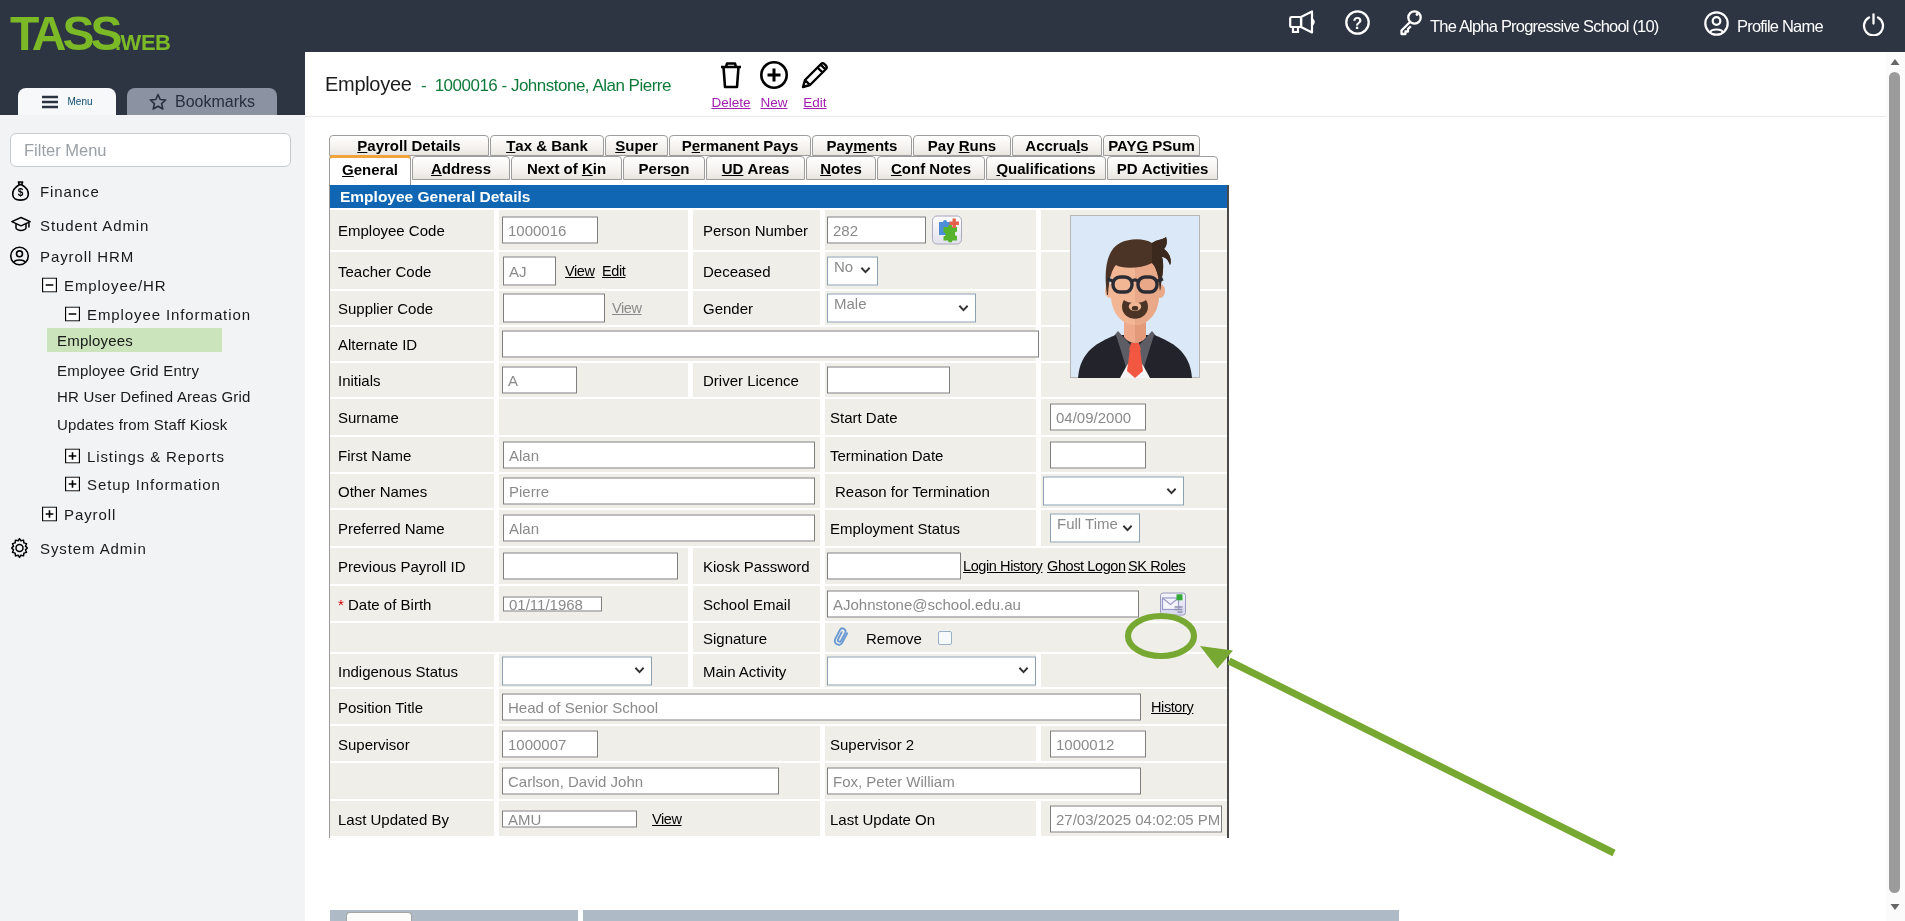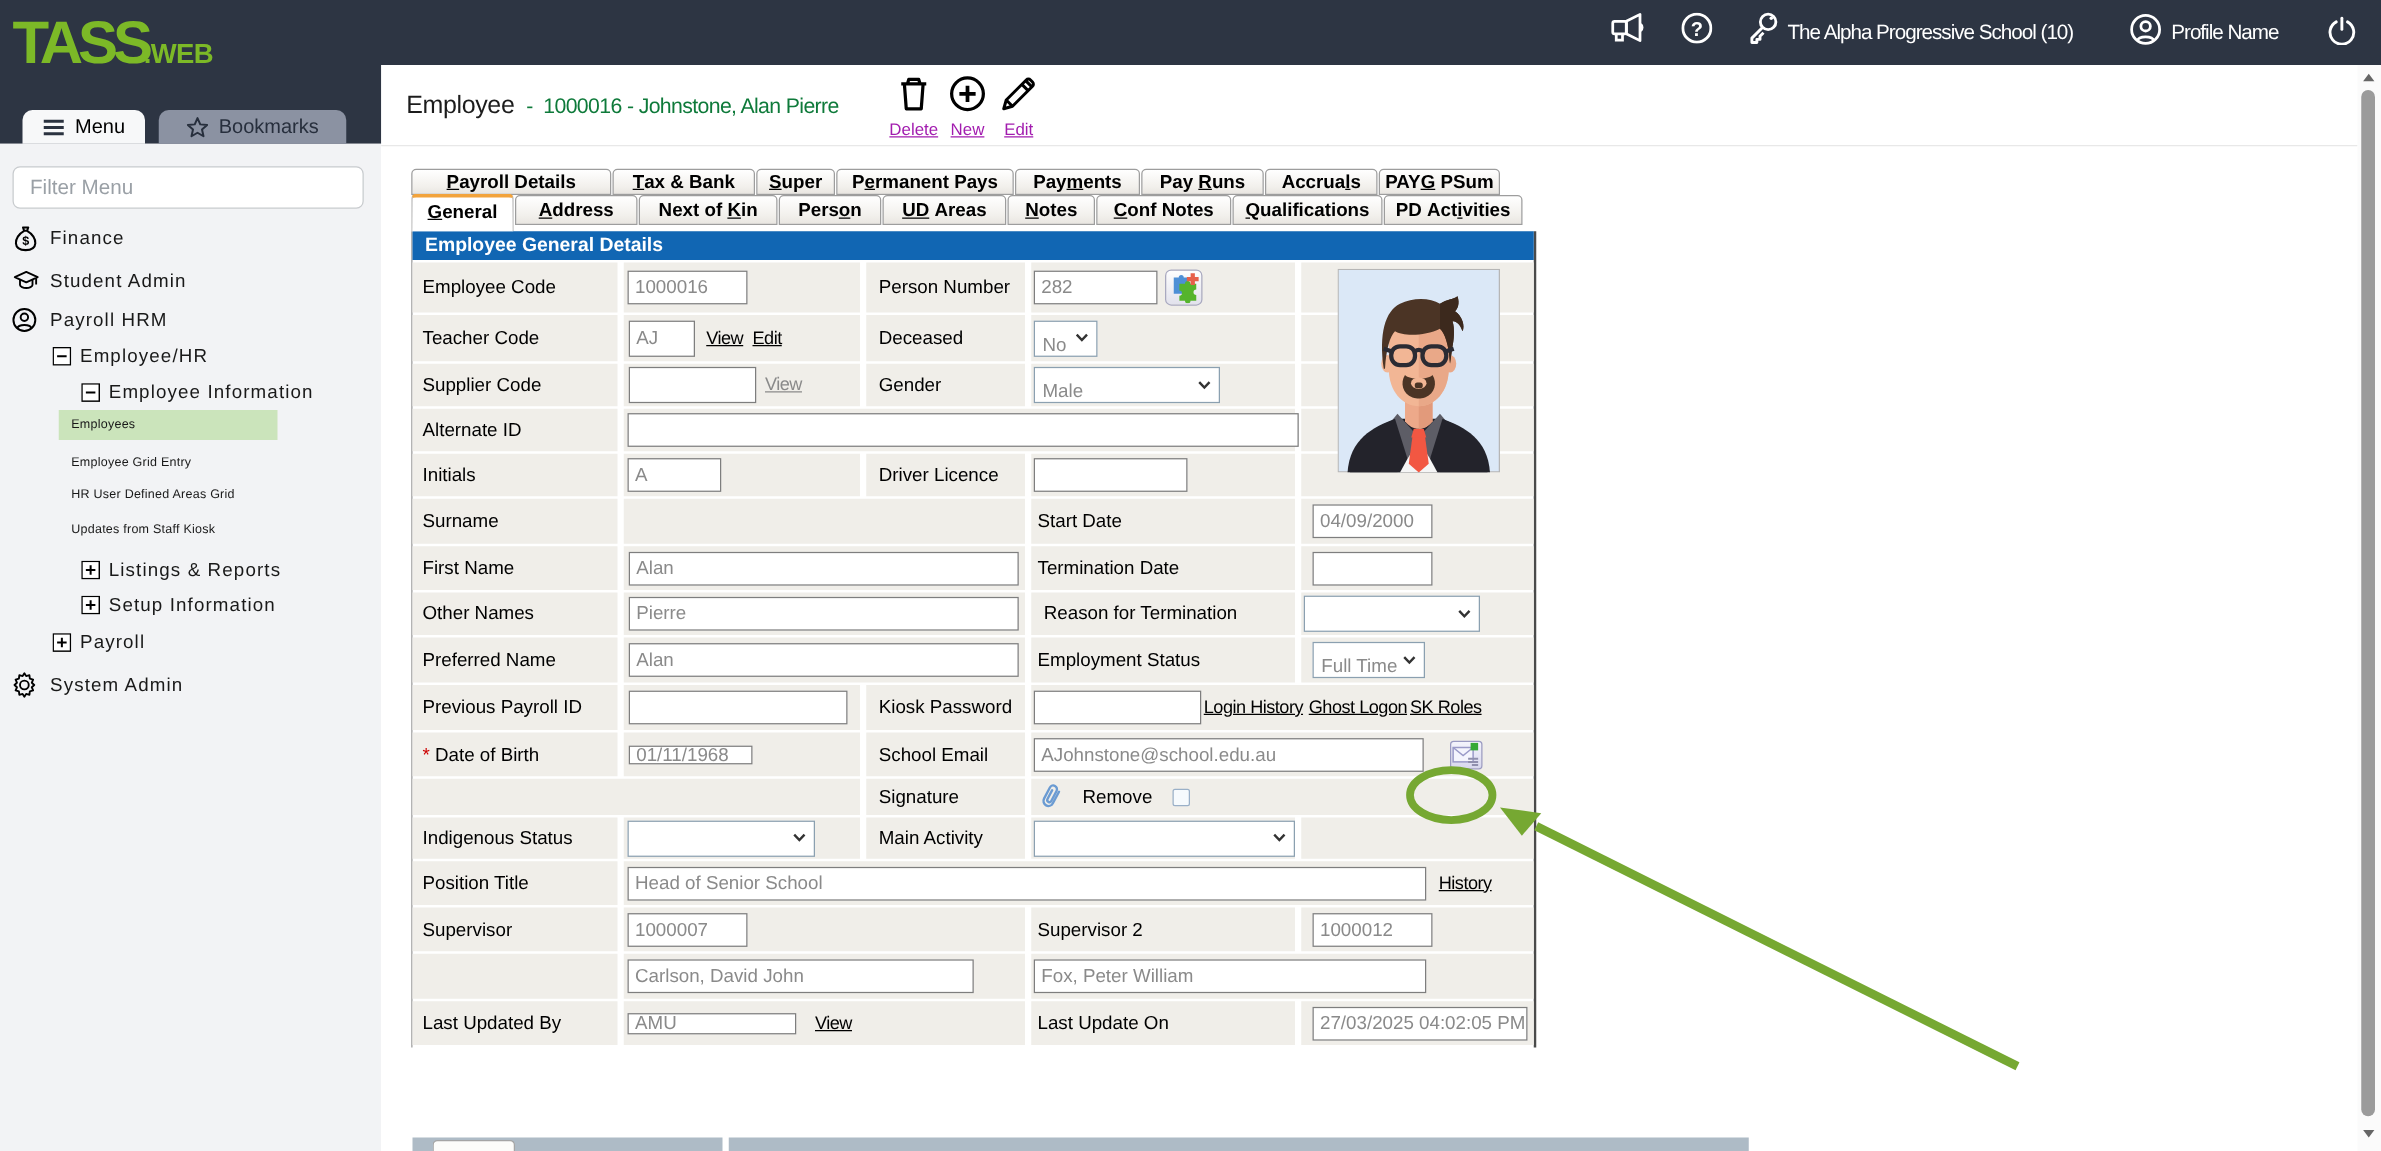--- a/index.html
+++ b/index.html
@@ -7,28 +7,28 @@
 #stage { position:absolute; left:0; top:0; width:1905px; height:921px; }
 .abs { position:absolute; }
 
 
 #topbar { position:absolute; left:0; top:0; width:1905px; height:52px; background:#2d3543; }
 #sidetop { position:absolute; left:0; top:52px; width:305px; height:63px; background:#2d3543; }
 .topitem { position:absolute; top:0; height:52px; display:flex; align-items:center; color:#fff; font-size:16.5px; letter-spacing:-0.8px; }
 
 
 #sidebar { position:absolute; left:0; top:115px; width:305px; height:806px; background:#f2f3f5; }
-#menutab { position:absolute; left:18px; top:88px; width:98px; height:27px; background:#f7f8f9; border-radius:8px 8px 0 0; display:flex; align-items:center; justify-content:center; gap:8px; color:#000000; font-size:16px; }
+#menutab { position:absolute; left:18px; top:88px; width:98px; height:27px; background:#f7f8f9; border-radius:8px 8px 0 0; display:flex; align-items:center; justify-content:center; gap:8px; color:#0c4a6e; font-size:10px; }
 #bmtab { position:absolute; left:127px; top:88px; width:150px; height:27px; background:#8b92a2; border-radius:8px 8px 0 0; display:flex; align-items:center; justify-content:center; gap:8px; color:#272f3d; font-size:16px; }
 #filter { position:absolute; left:10px; top:133px; width:281px; height:34px; background:#fff; border:1px solid #c8cbce; border-radius:6px; font-size:16.5px; color:#9aa0a6; font-family:"Liberation Sans",sans-serif; padding-left:13px; }
 .mitem { position:absolute; left:0; width:305px; height:24px; color:#191919; font-size:15px; }
 .mtxt1 { position:absolute; left:40px; top:50%; transform:translateY(-50%); letter-spacing:0.9px; white-space:nowrap; }
 .mico { position:absolute; left:9px; top:50%; transform:translateY(-50%); width:21px; height:21px; }
 .pmbox { position:absolute; top:50%; transform:translateY(-50%); width:15px; height:15px; }
-.leaf { position:absolute; left:57px; top:50%; transform:translateY(-50%); font-size:10px; letter-spacing:0.2px; white-space:nowrap;text-align:center; }
+.leaf { position:absolute; left:57px; top:50%; transform:translateY(-50%); font-size:15px; letter-spacing:0.2px; white-space:nowrap;text-align:center; }
 #hilite { position:absolute; left:47px; top:328px; width:175px; height:24px; background:#cbe4bb; }
 
 
 #main { position:absolute; left:305px; top:52px; width:1581px; height:869px; background:#fff; }
 #hdrline { position:absolute; left:305px; top:116px; width:1581px; height:1px; background:#e8e8e8; }
 #heading { position:absolute; left:325px; top:73px; font-size:20px; letter-spacing:-0.3px; color:#1c1c1c; }
 #headsub { font-size:17px; letter-spacing:-0.5px; color:#0e7a3a; }
 .toolbtn { position:absolute; top:60px; text-align:center; color:#a21caf; }
 .toolbtn .lbl { font-size:13.5px; text-decoration:underline; margin-top:1px; }
 
@@ -38,21 +38,21 @@
 .trow2 { top:156px; height:24px; }
 #tabactive { position:absolute; left:329px; top:155px; width:82px; height:30px; background:#fff; border:1px solid #9d9d9d; border-bottom:none; border-top:3px solid #f2a33c; border-radius:4px 4px 0 0; z-index:3; font-size:15px; font-weight:bold; display:flex; align-items:flex-start; justify-content:center; padding-top:3px; }
 
 
 #form { position:absolute; left:329px; top:185px; width:900px; background:#fff; border-left:1px solid #9a9a9a; border-right:2px solid #4a4a4a; }
 #formhdr { height:23px; background:#1166b3; color:#fff; font-weight:bold; font-size:15.5px; line-height:23px; padding-left:10px; margin-bottom:2px; }
 .frow { position:relative; width:897px; margin-bottom:2px; }
 .cell { position:absolute; top:0; height:100%; background:#f0eee9; }
 .clabel { position:absolute; top:50%; transform:translateY(-50%); font-size:15px; color:#000; white-space:nowrap; }
 .tin { position:absolute; top:50%; transform:translateY(-50%); background:#fff; border:1px solid #7e7e7e; font-size:15px; color:#8a8a8a; display:flex; align-items:center; padding-left:5px; white-space:nowrap; overflow:hidden; }
-.sel { position:absolute; top:50%; transform:translateY(-50%); background:#fff; border:1px solid #8ba0b0; font-size:15px; color:#8a8a8a; display:flex; align-items:flex-end; padding-left:6px; white-space:nowrap; }
+.sel { position:absolute; top:50%; transform:translateY(-50%); background:#fff; border:1px solid #8ba0b0; font-size:15px; color:#8a8a8a; display:flex; align-items:flex-start; padding-left:6px; white-space:nowrap; }
 .chevv { width:11px; height:8px; position:absolute; right:6px; top:50%; transform:translateY(-50%); }
 .lnk { position:absolute; top:50%; transform:translateY(-50%); font-size:14.5px; letter-spacing:-0.4px; color:#000; text-decoration:underline; white-space:nowrap; }
 .glnk { position:absolute; top:50%; transform:translateY(-50%); font-size:14.5px; letter-spacing:-0.4px; color:#8a8a8a; text-decoration:underline; white-space:nowrap; }
 .pzl { position:absolute; left:602px; top:50%; transform:translateY(-50%); width:30px; height:29px; border:1px solid #a9a9c0; border-radius:5px; background:linear-gradient(#fdfdfe,#e2e2ec); display:flex; align-items:center; justify-content:center; }
 .mailic { position:absolute; left:830px; top:50%; transform:translateY(-50%); width:26px; height:23px; background:linear-gradient(#f4f4fc,#d8d8ee); border:1px solid #9a9ac2; border-radius:3px; display:flex; align-items:center; justify-content:center; }
 .clip { position:absolute; left:502px; top:50%; transform:translateY(-50%); }
 .cbx { position:absolute; left:608px; top:50%; transform:translateY(-50%); width:14px; height:14px; border:1px solid #9ab0c8; background:#f6fafd; border-radius:2px; }
 #avatar { position:absolute; left:740px; top:30px; z-index:5; }
 
 

